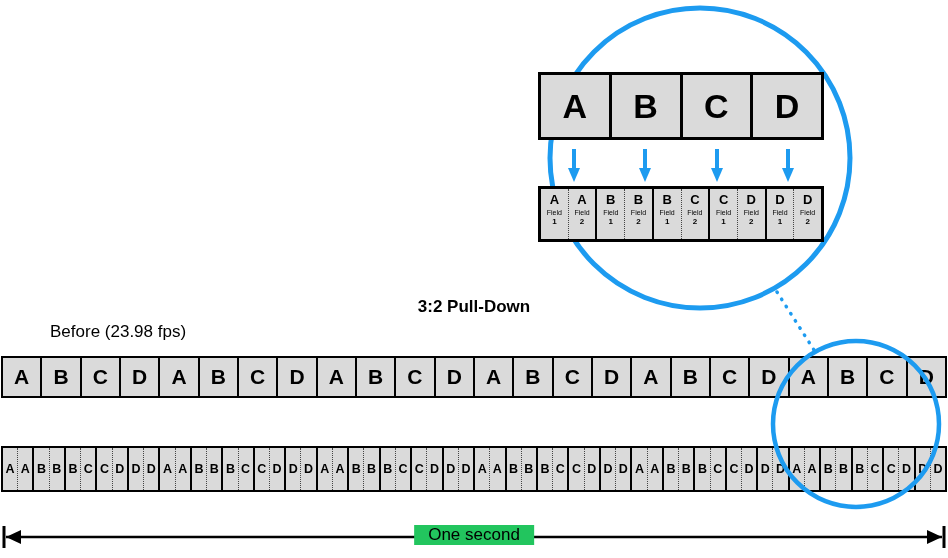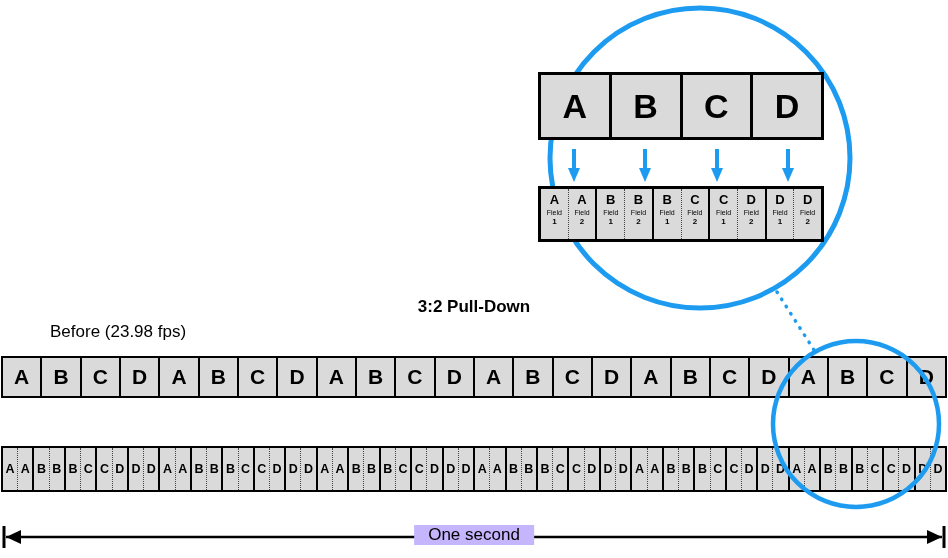--- a/index.html
+++ b/index.html
@@ -38,21 +38,21 @@
   #mag-fields { left:538px; top:186px; width:286px; height:56px; display:flex;
                 border:3px solid var(--border,#000); background:var(--cell_bg,#DADADA); z-index:1; }
   .fcell { flex:1; background:var(--cell_bg,#DADADA); text-align:center; padding-top:4px;
            line-height:1; border-right:2px solid var(--border,#000); }
   .fcell:nth-child(odd) { border-right:1px dotted #444; }
   .fcell:last-child { border-right:none; }
   .f-letter { font-size:13px; font-weight:bold; margin-bottom:3px; }
   .f-word { font-size:7px; margin-bottom:2px; }
   .f-num { font-size:8px; font-weight:bold; }
 
-  #one-second { left:50%; top:525px; transform:translateX(-50%); background:#c4b5fd;
+  #one-second { left:50%; top:525px; transform:translateX(-50%); background:#22c55e;
                 padding:0 14px; font-size:17px; z-index:2; }
 </style>
 </head>
 <body>
 
 <div id="stage">
 
   <svg id="bg-layer" class="layer" viewBox="0 0 948 558">
     <defs>
       <marker id="ah" markerUnits="userSpaceOnUse" markerWidth="14" markerHeight="12" refX="2" refY="6" orient="auto">

